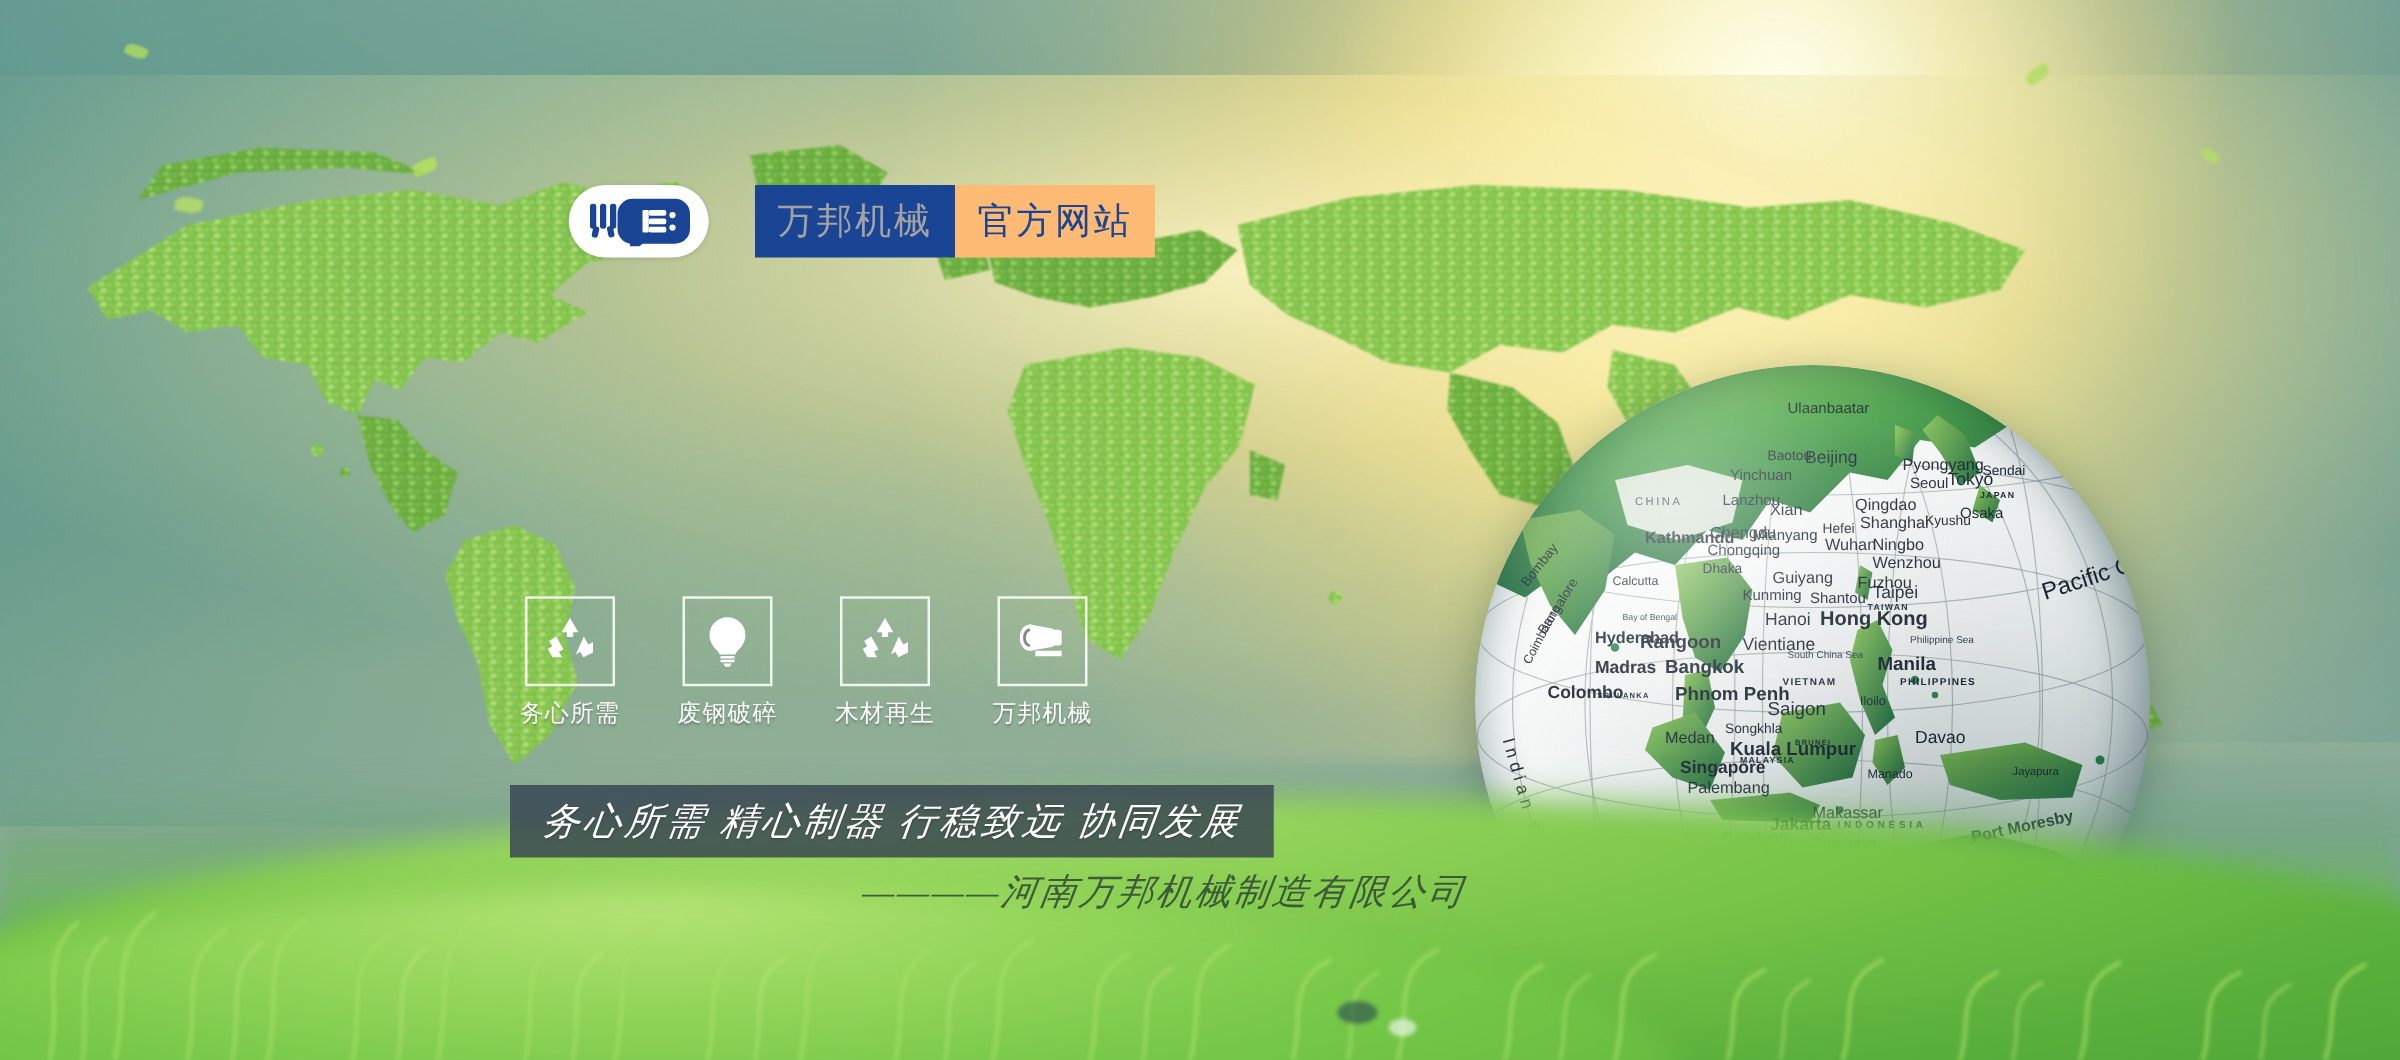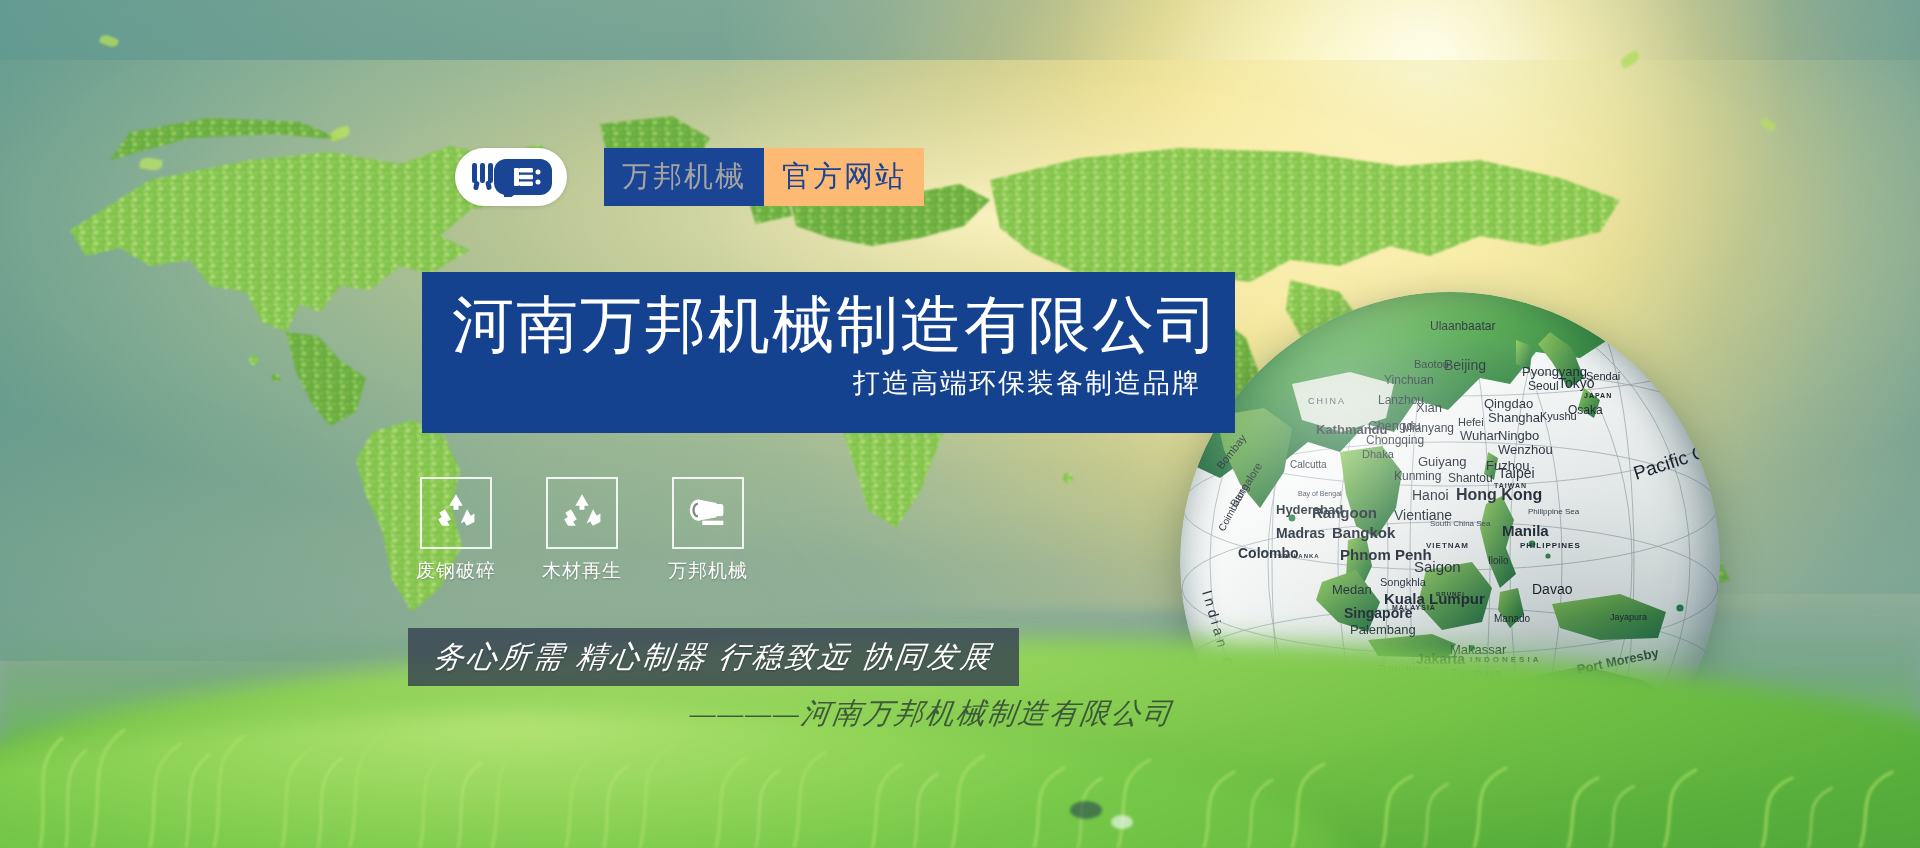--- a/index.html
+++ b/index.html
@@ -550,40 +550,50 @@
           <circle cx="70" cy="15" r="2.5" fill="#ffffff"></circle>
           <circle cx="70" cy="25" r="2.5" fill="#ffffff"></circle>
         </g>
       </svg>
     </div>
     <div class="logo-gap"></div>
     <div class="logo-tab blue">万邦机械</div>
     <div class="logo-tab white">官方网站</div>
   </div>
 
-  <div class="title-block">
-    <div class="title-main">河南万邦机械制造有限公司</div>
-    <div class="title-sub">打造高端环保装备制造品牌</div>
-  </div>
 
   <div class="icon-row">
 
     <div class="icon-item">
       <div class="icon-box">
         <svg width="46" height="46" viewBox="0 0 48 48" fill="#ffffff" aria-hidden="true">
           <path d="M24 4.5 L31 16.5 L26.6 16.5 L26.6 20.5 L21.4 20.5 L21.4 16.5 L17 16.5 Z"></path>
           <path d="M24 7 L28.6 15 L26.2 15 L26.2 13 L21.8 13 L21.8 15 L19.4 15 Z" fill="none"></path>
           <path d="M12.5 20 L18.6 30.6 L14.8 32.8 L17.4 37.3 L9.4 37.3 L5.4 30.4 L9.2 28.2 L6.6 23.7 Z"></path>
           <path d="M35.5 20 L39.4 26.8 L43.2 24.6 L43.2 33.4 L35.2 37.3 L32.6 32.8 L28.8 35 Z"></path>
           <path d="M15 39.5 L33 39.5 L33 43.5 L15 43.5 Z" opacity="0"></path>
         </svg>
       </div>
+      <div class="icon-label">务心所需</div>
+    </div>
+
+    <div class="icon-item">
+      <div class="icon-box">
+        <svg width="46" height="46" viewBox="0 0 48 48" fill="#ffffff" aria-hidden="true">
+          <path d="M24 4 C15.7 4 9 10.6 9 18.8 C9 24.4 12 28.4 14.9 31.4
+                   C16.3 32.9 17.2 34 17.5 35 L30.5 35
+                   C30.8 34 31.7 32.9 33.1 31.4 C36 28.4 39 24.4 39 18.8
+                   C39 10.6 32.3 4 24 4 Z"></path>
+          <rect x="18" y="36.4" width="12" height="2.1" rx="1"></rect>
+          <rect x="18" y="39.4" width="12" height="2.1" rx="1"></rect>
+          <path d="M20.5 42.6 L27.5 42.6 L25.8 45.2 L22.2 45.2 Z"></path>
+        </svg>
+      </div>
       <div class="icon-label">废钢破碎</div>
     </div>
-
 
     <div class="icon-item">
       <div class="icon-box">
         <svg width="46" height="46" viewBox="0 0 48 48" fill="#ffffff" aria-hidden="true">
           <path d="M24 4.5 L31 16.5 L26.6 16.5 L26.6 20.5 L21.4 20.5 L21.4 16.5 L17 16.5 Z"></path>
           <path d="M12.5 20 L18.6 30.6 L14.8 32.8 L17.4 37.3 L9.4 37.3 L5.4 30.4 L9.2 28.2 L6.6 23.7 Z"></path>
           <path d="M35.5 20 L39.4 26.8 L43.2 24.6 L43.2 33.4 L35.2 37.3 L32.6 32.8 L28.8 35 Z"></path>
         </svg>
       </div>
       <div class="icon-label">木材再生</div>

